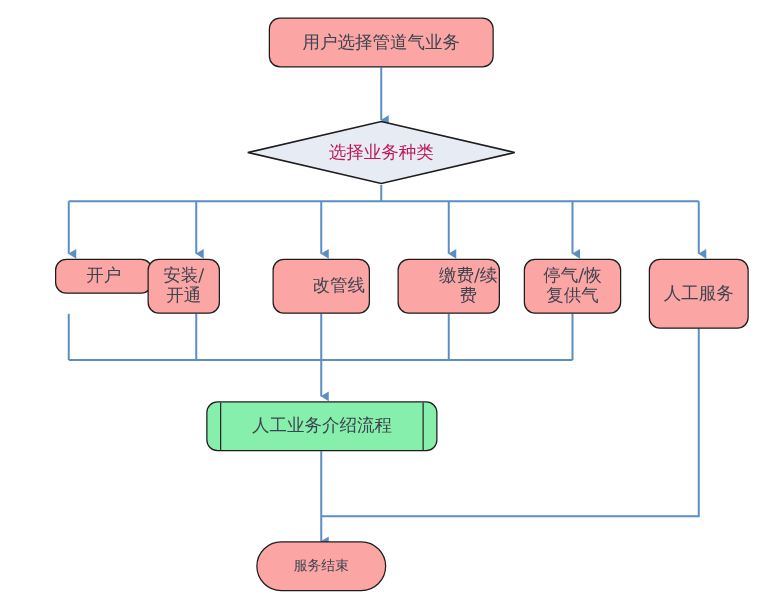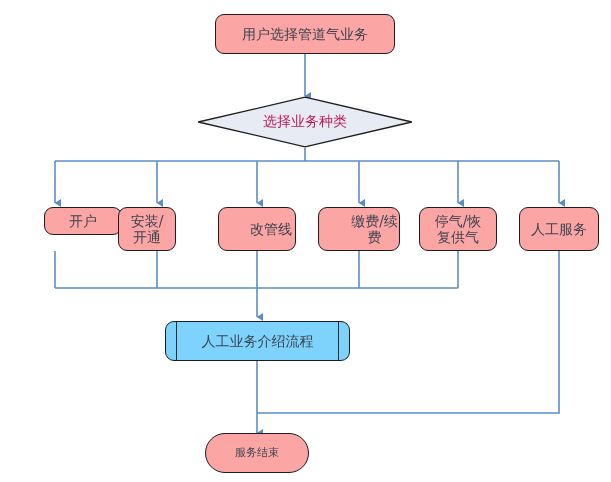--- a/index.html
+++ b/index.html
@@ -51,21 +51,21 @@
     border-radius: 9px;
     font-size: 14px;
   }
   .n-end {
     border-radius: 999px;
     font-size: 11px;
   }
   .n-proc {
     border-radius: 9px;
     font-size: 14px;
-    background: #7dd3fc;
+    background: #86efac;
   }
   .n-proc .bar {
     position: absolute;
     top: 0;
     bottom: 0;
     width: 0;
     border-left: 1.3px solid #2a2a2a;
   }
   .n-proc .bar.left { left: 10px; }
   .n-proc .bar.right { right: 10px; }
@@ -152,21 +152,21 @@
 
   <div class="node n-opt" style="left:318px; top:207px; width:82px; height:44px;padding-left:31px;">
     <span>缴费/续费</span>
   </div>
 
   <div class="node n-opt" style="left:419px; top:207px; width:78px; height:44px;">
     <span>停气/恢
 复供气</span>
   </div>
 
-  <div class="node n-opt" style="left:519px; top:207px; width:80px; height:44px;">
+  <div class="node n-opt" style="left:519px; top:207px; width:80px; height:56px;">
     <span>人工服务</span>
   </div>
 
   <div class="node n-proc" style="left:165px; top:321px; width:185px; height:40px;">
     <div class="bar left"></div>
     <div class="bar right"></div>
     <span>人工业务介绍流程</span>
   </div>
 
   <div class="node n-end" style="left:205px; top:433px; width:104px; height:40px;">

